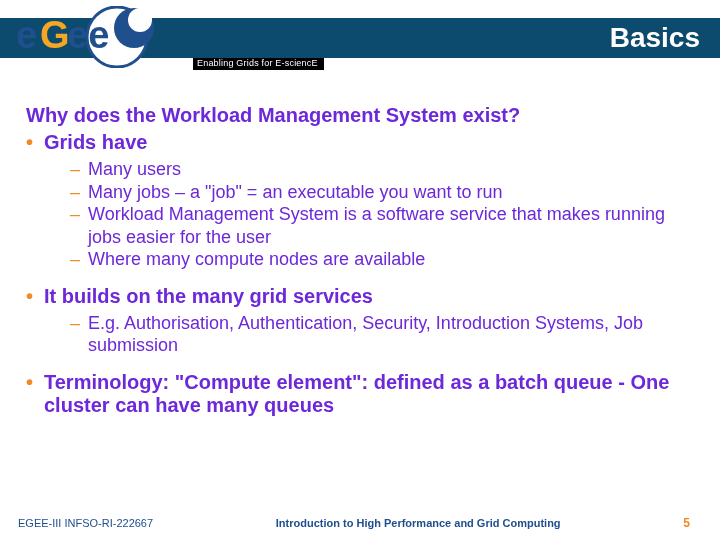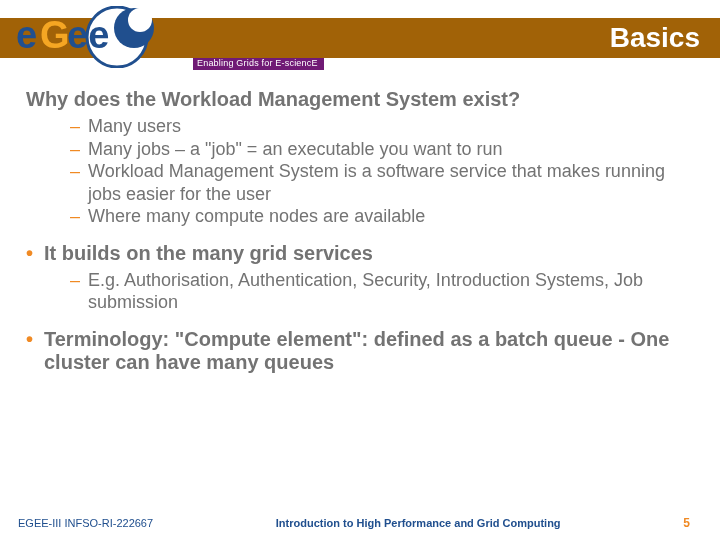--- a/index.html
+++ b/index.html
@@ -10,55 +10,55 @@
     background: #fff;
     position: relative;
     overflow: hidden;
   }
   .header-bar {
     position: absolute;
     top: 18px;
     left: 0;
     right: 0;
     height: 40px;
-    background: #a16207;
+    background: #0c4a6e;
     display: flex;
     align-items: center;
     justify-content: flex-end;
     padding-right: 20px;
   }
   .slide-title {
     color: #fff;
     font-size: 28px;
     font-weight: bold;
   }
   .tagline {
     position: absolute;
     left: 193px;
     top: 58px;
     color: #fff;
     font-size: 9px;
-    background: #701a75;
+    background: #000000;
     padding: 0 6px 2px 4px;
     letter-spacing: 0.2px;
   }
   .logo {
     position: absolute;
     top: 6px;
     left: 12px;
     width: 180px;
     height: 62px;
     z-index: 2;
   }
   .content {
     position: absolute;
-    top: 88px;
+    top: 104px;
     left: 26px;
     right: 22px;
-    color: #737373;
+    color: #6d28d9;
   }
   .q {
     font-size: 20px;
     font-weight: bold;
     margin-bottom: 4px;
   }
   .bullet-l1 {
     font-size: 20px;
     font-weight: bold;
     padding-left: 18px;
@@ -120,20 +120,21 @@
     <circle cx="128" cy="14" r="12" fill="#fff"></circle>
     <text x="4" y="42" font-family="Arial" font-size="38" font-weight="bold" fill="#204f8e">e</text>
     <text x="28" y="42" font-family="Arial" font-size="38" font-weight="bold" fill="#f5a623">G</text>
     <text x="55" y="42" font-family="Arial" font-size="38" font-weight="bold" fill="#204f8e">ee</text>
   </svg>
 </div>
 
 <div class="content">
   <div class="q">Why does the Workload Management System exist?</div>
 
+  <div class="bullet-l1">Grids have</div>
   <div class="sub-list">
     <div class="sub-item">Many users</div>
     <div class="sub-item">Many jobs – a "job" = an executable you want to run</div>
     <div class="sub-item">Workload Management System is a software service that makes running jobs easier for the user</div>
     <div class="sub-item">Where many compute nodes are available</div>
   </div>
 
   <div class="bullet-l1">It builds on the many grid services</div>
   <div class="sub-list">
     <div class="sub-item">E.g. Authorisation, Authentication, Security, Introduction Systems, Job submission</div>

